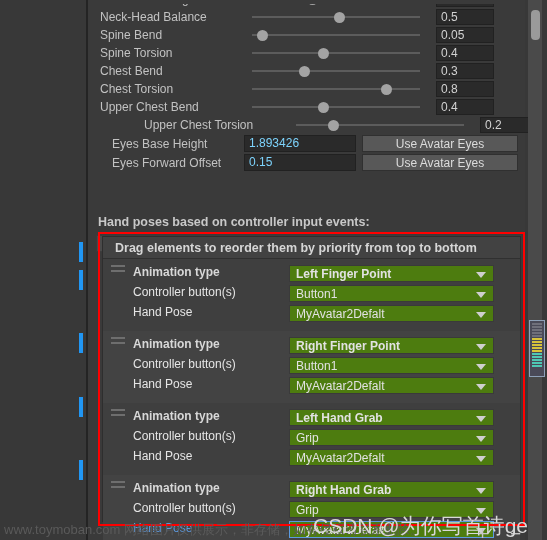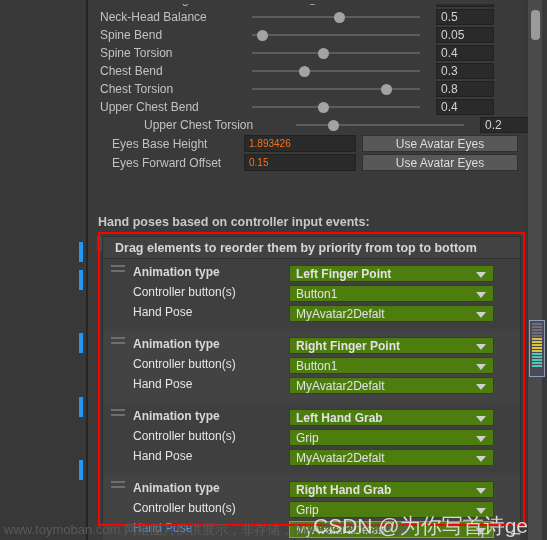--- a/index.html
+++ b/index.html
@@ -68,21 +68,21 @@
     position:absolute; left:0; width:437px; height:19px;
     display:flex; align-items:center;
   }
   .tf-label{
     width:156px; padding-left:24px; color:#c2c2c2; font-size:12px;
     white-space:nowrap;
   }
   .tf-input{
     width:112px; height:17px;
     background:#2a2a2a; border:1px solid #212121;
-    color:#f97316; font-size:10px; padding:0 4px; line-height:15px;
+    color:#7dd3fc; font-size:12px; padding:0 4px; line-height:15px;
     white-space:nowrap; overflow:hidden;
   }
   .tf-button{
     margin-left:6px; width:156px; height:17px;
     background:#585858; border:1px solid #303030;
     color:#dcdcdc; font-size:12px;
     display:flex; align-items:center; justify-content:center;
     white-space:nowrap;
   }
 

